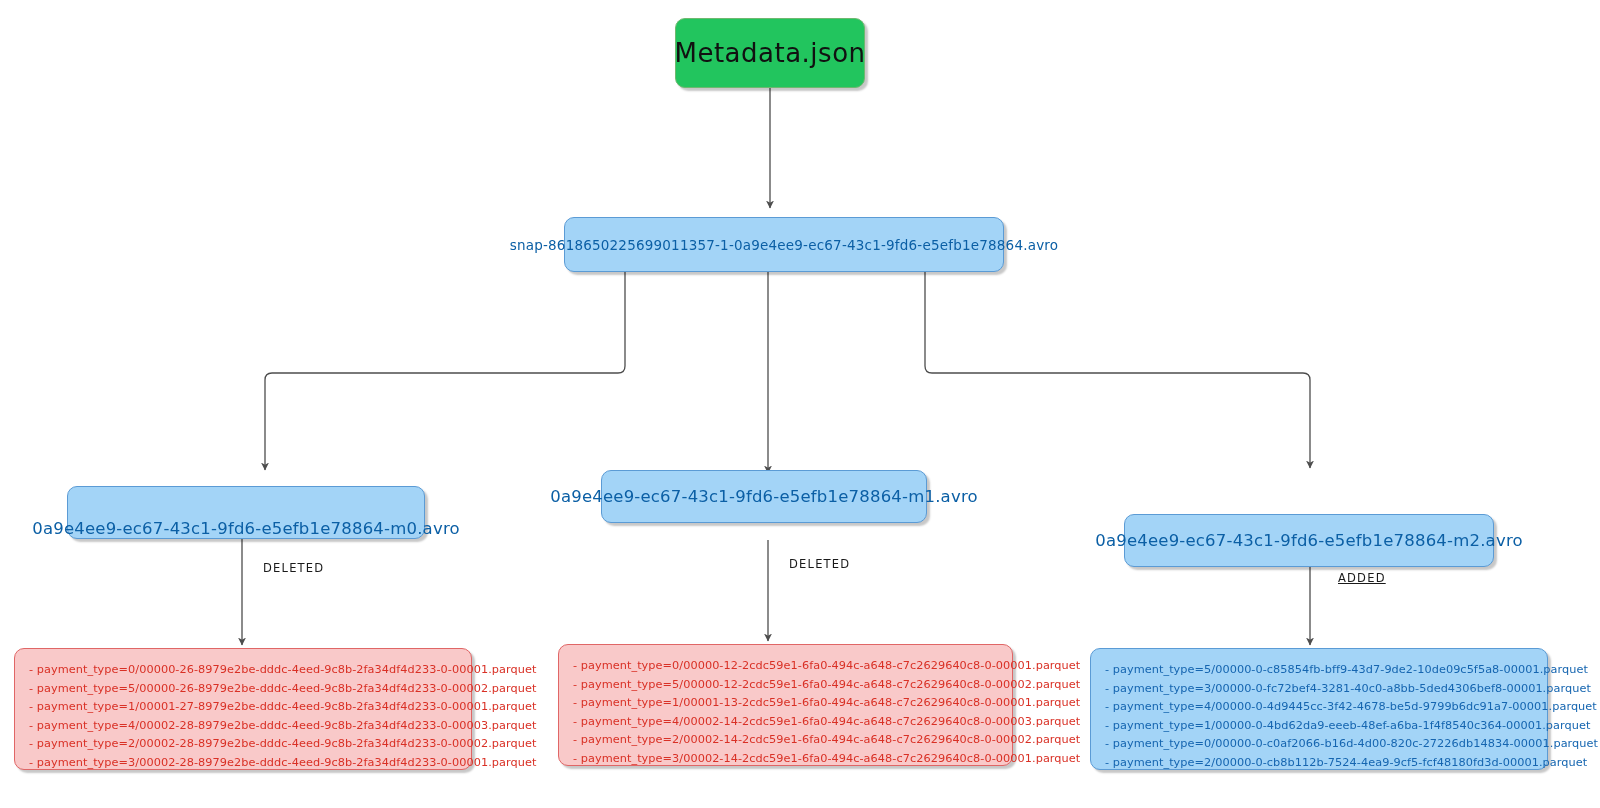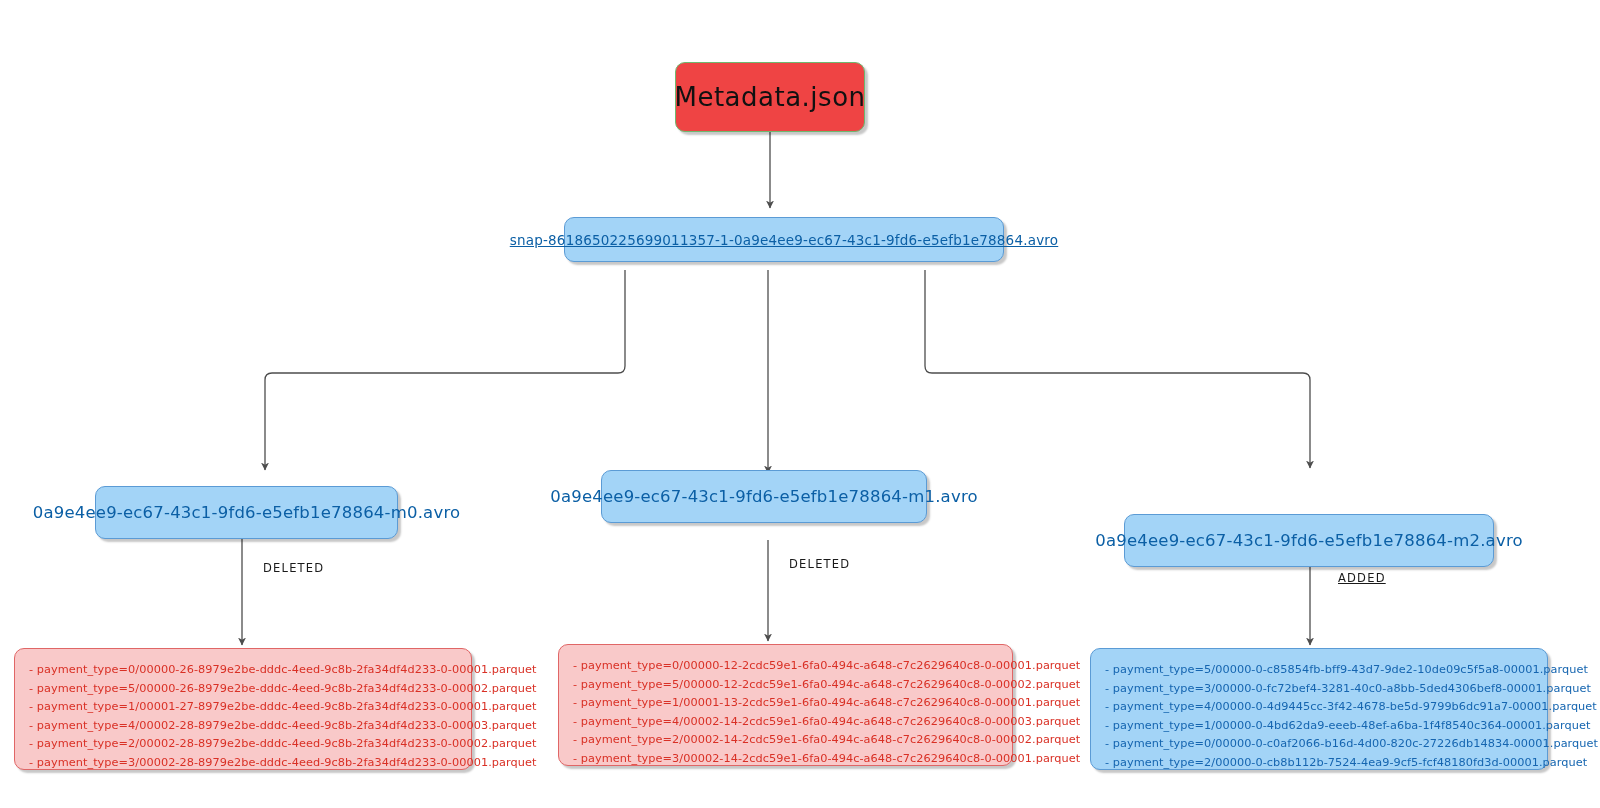--- a/index.html
+++ b/index.html
@@ -32,24 +32,23 @@
     border-radius: 10px;
     border-width: 1.5px;
     border-style: solid;
     display: flex;
     align-items: center;
     justify-content: center;
     box-shadow: 3px 3px 2px rgba(0,0,0,0.22);
     font-family: "DejaVu Sans", sans-serif;
   }
   .node-green {
-    background: #ef4444;
+    background: #22c55e;
     border-color: #6fb86f;
     color: #111111;
-    margin-top: 44px;
   }
   .node-blue {
     background: #a3d4f7;
     border-color: #5b9bd5;
     color: #0b5fa5;
   }
   .node-red-list {
     background: #f9c9c9;
     border-color: #e06666;
   }
@@ -120,25 +119,25 @@
 
     <path d="M768,540 L768,641" fill="none" stroke="#4d4d4d" stroke-width="1.3" marker-end="url(#arrowhead)"></path>
 
     <path d="M1310,535 L1310,645" fill="none" stroke="#4d4d4d" stroke-width="1.3" marker-end="url(#arrowhead)"></path>
   </svg>
 
   <div class="node node-green" style="left:675px; top:18px; width:190px; height:70px;">
     <span class="title-text">Metadata.json</span>
   </div>
 
-  <div class="node node-blue" style="left:564px; top:217px; width:440px; height:45px;text-decoration:underline;">
+  <div class="node node-blue" style="left:564px; top:217px; width:440px; height:55px;">
     <span class="snap-text">snap-8618650225699011357-1-0a9e4ee9-ec67-43c1-9fd6-e5efb1e78864.avro</span>
   </div>
 
-  <div class="node node-blue" style="left:95px; top:486px; width:303px; height:53px;">
+  <div class="node node-blue" style="left:67px; top:486px; width:358px; height:53px;align-items:flex-end;">
     <span class="manifest-text">0a9e4ee9-ec67-43c1-9fd6-e5efb1e78864-m0.avro</span>
   </div>
 
   <div class="node node-blue" style="left:601px; top:470px; width:326px; height:53px;">
     <span class="manifest-text">0a9e4ee9-ec67-43c1-9fd6-e5efb1e78864-m1.avro</span>
   </div>
 
   <div class="node node-blue" style="left:1124px; top:482px; width:370px; height:53px;margin-top:32px;">
     <span class="manifest-text">0a9e4ee9-ec67-43c1-9fd6-e5efb1e78864-m2.avro</span>
   </div>

